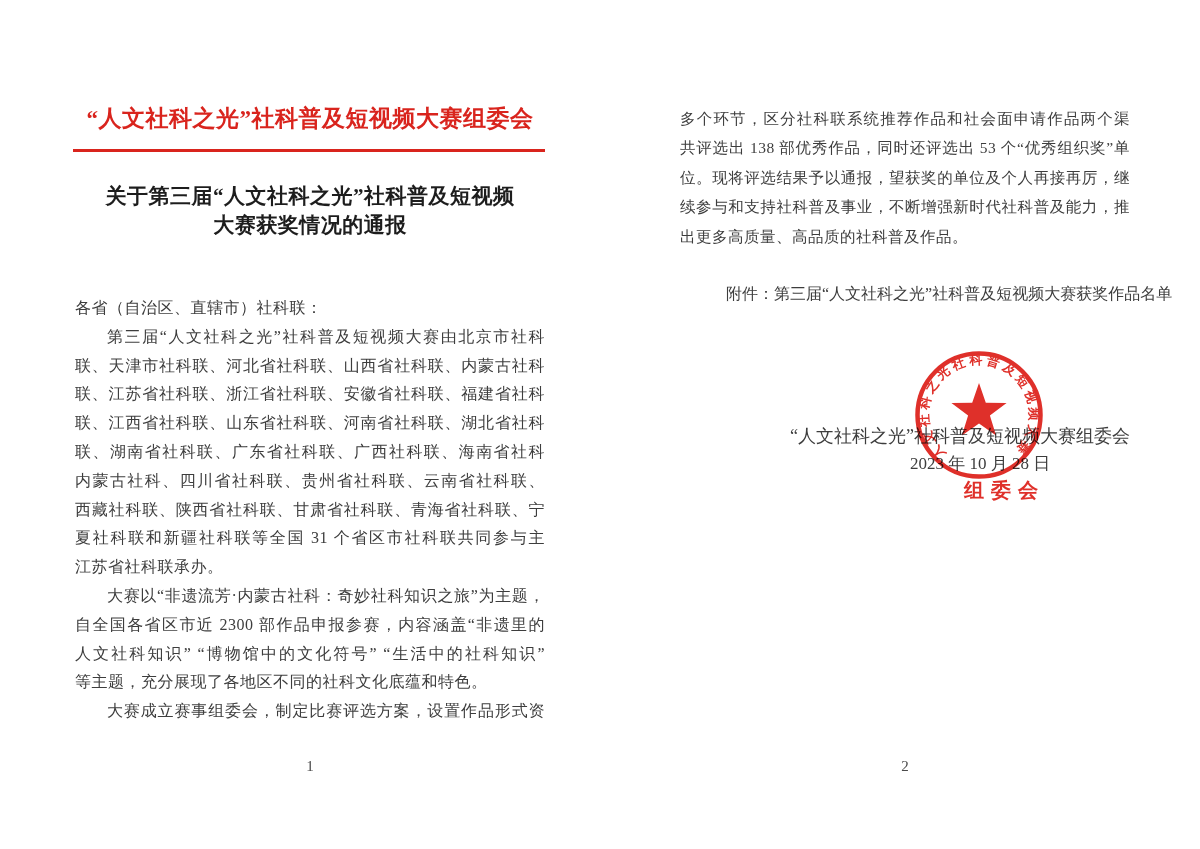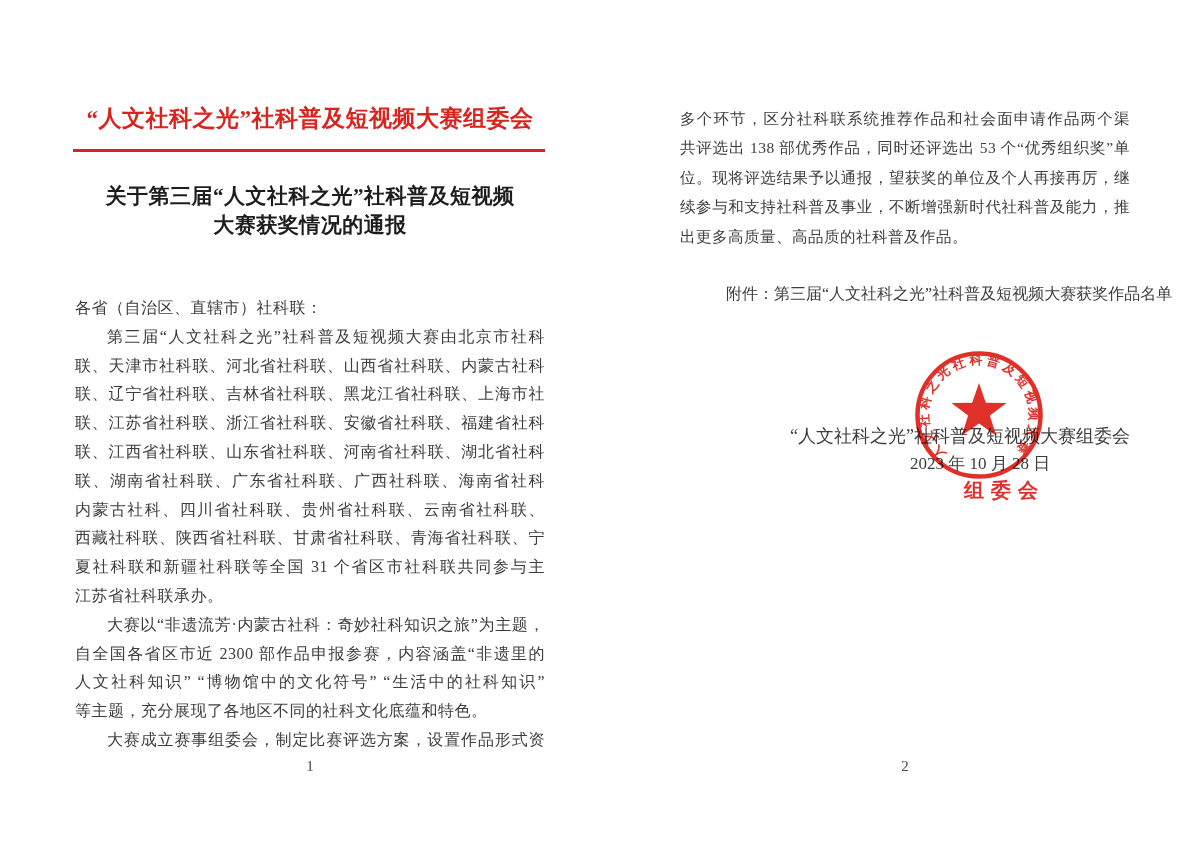--- a/index.html
+++ b/index.html
@@ -90,21 +90,20 @@
 
   <div class="notice-title">
     <div>关于第三届“人文社科之光”社科普及短视频</div>
     <div>大赛获奖情况的通报</div>
   </div>
 
   <div class="body-block" id="left-body">
     <div class="line no-fill">各省（自治区、直辖市）社科联：</div>
     <div class="line indent">第三届“人文社科之光”社科普及短视频大赛由北京市社科</div>
     <div class="line">联、天津市社科联、河北省社科联、山西省社科联、内蒙古社科</div>
-    <div class="line">联、辽宁省社科联、吉林省社科联、黑龙江省社科联、上海市社</div>
     <div class="line">联、江苏省社科联、浙江省社科联、安徽省社科联、福建省社科</div>
     <div class="line">联、江西省社科联、山东省社科联、河南省社科联、湖北省社科</div>
     <div class="line">联、湖南省社科联、广东省社科联、广西社科联、海南省社科联、</div>
     <div class="line">内蒙古社科、四川省社科联、贵州省社科联、云南省社科联、</div>
     <div class="line">西藏社科联、陕西省社科联、甘肃省社科联、青海省社科联、宁</div>
     <div class="line">夏社科联和新疆社科联等全国 31 个省区市社科联共同参与主办，</div>
     <div class="line no-fill">江苏省社科联承办。</div>
     <div class="line indent">大赛以“非遗流芳·内蒙古社科：奇妙社科知识之旅”为主题，来</div>
     <div class="line">自全国各省区市近 2300 部作品申报参赛，内容涵盖“非遗里的</div>
     <div class="line">人文社科知识” “博物馆中的文化符号” “生活中的社科知识”</div>

